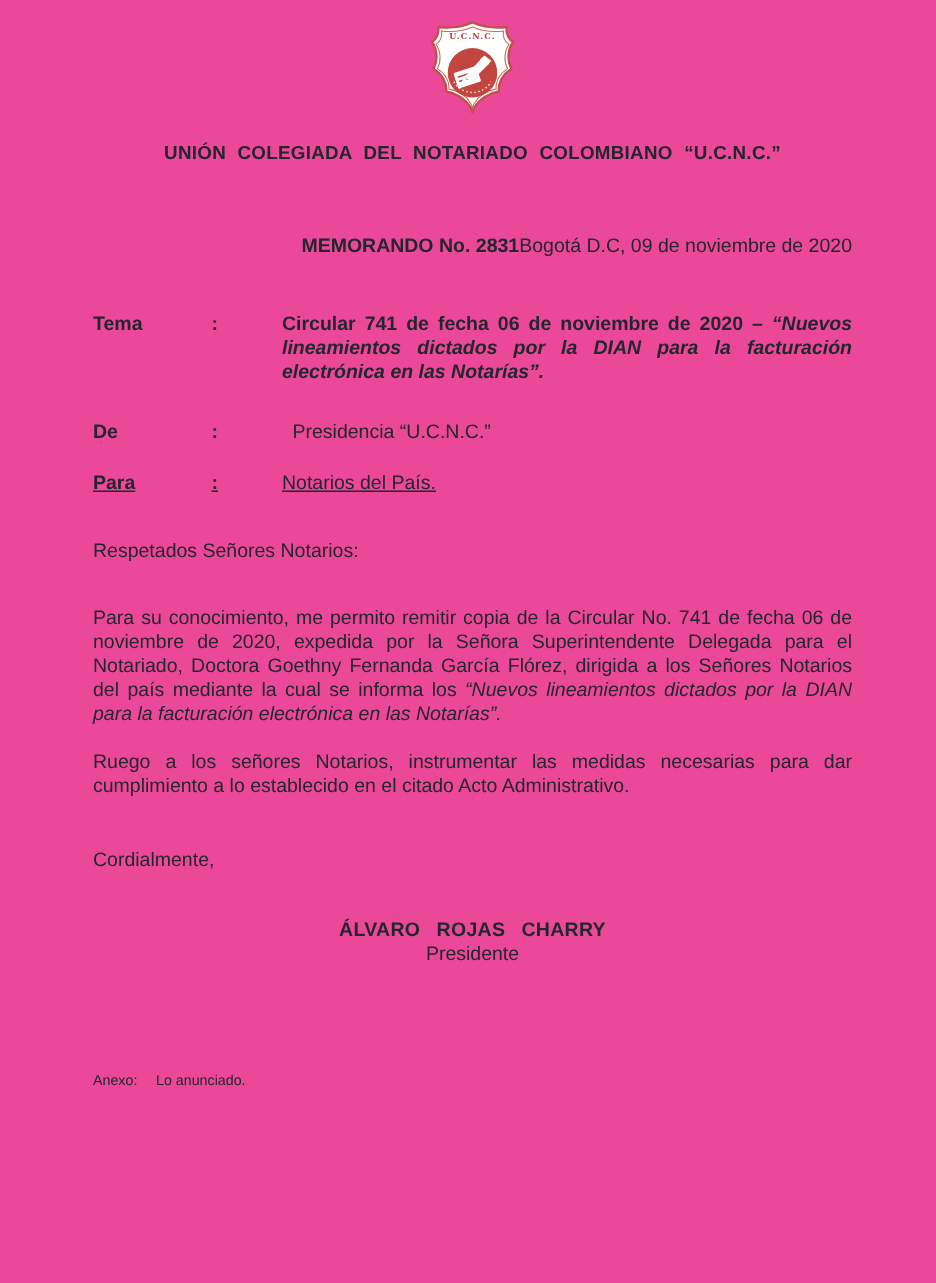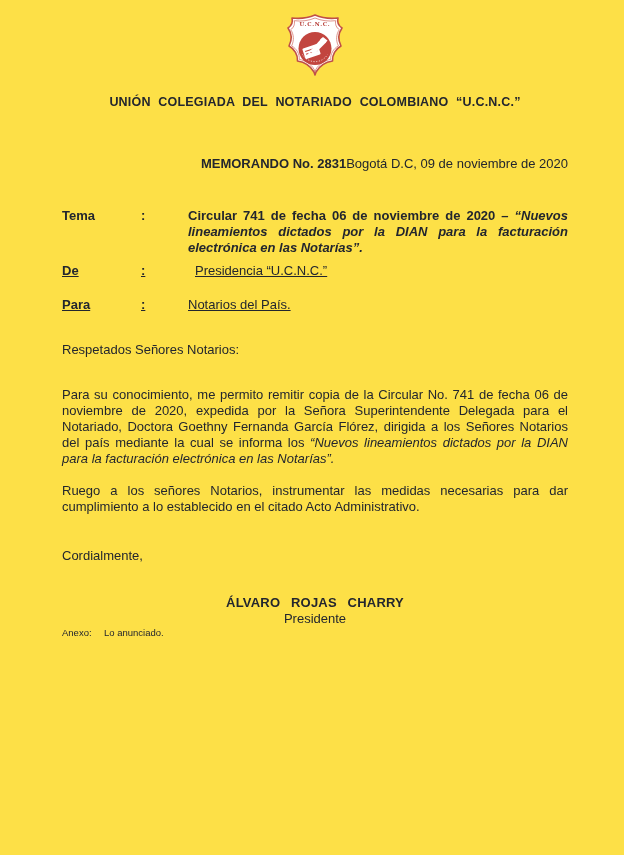--- a/index.html
+++ b/index.html
@@ -1,18 +1,18 @@
 <!DOCTYPE html>
 <html><head>
 <meta charset="utf-8">
 <style>
   html, body { margin: 0; padding: 0; background: #ffffff; }
   .page {
     width: 624px; height: 855px;
-    background: #fde047;
+    background: #ec4899;
     font-family: "Liberation Sans", sans-serif;
     font-size: 13px;
     line-height: 16px;
     color: #23262e;
     box-sizing: border-box;
     padding: 12px 56px 0 62px;
     position: relative;
     overflow: hidden;
   }
   .logo-wrap { text-align: center; height: 70px; }
@@ -33,31 +33,31 @@
   .memo-no { font-weight: bold; }
   .field {
     display: grid;
     grid-template-columns: 55px 23px 1fr;
     gap: 24px;
   }
   .field .flabel { font-weight: bold; }
   .field .fcolon { font-weight: bold; }
   .tema-row { margin-top: 36px; }
   .tema-row .fvalue { font-weight: bold; text-align: justify; }
-  .de-row { margin-top: 7px; text-decoration: underline; }
+  .de-row { margin-top: 24px; }
   .para-row { margin-top: 18px; text-decoration: underline; }
   .pad-sm { padding-left: 7px; }
   .salutation { margin: 29px 0 0 0; }
   .body-p { margin: 0; text-align: justify; }
   .p1 { margin-top: 29px; }
   .p2 { margin-top: 16px; }
   .closing { margin: 33px 0 0 0; }
   .signature { margin-top: 31px; text-align: center; }
   .sig-name { font-weight: bold; word-spacing: 7px; letter-spacing: 0.2px; }
-  .footer { font-size: 9.5px; line-height: 11.5px; }
+  .footer { margin-top: 71px; font-size: 9.5px; line-height: 11.5px; }
   .footer .flab { display: inline-block; min-width: 42px; }
   em { font-style: italic; }
 </style>
 </head>
 <body>
 
 <div class="page">
 
   <div class="logo-wrap">
     <svg width="84" height="70" viewBox="0 0 84 70" aria-hidden="true">

